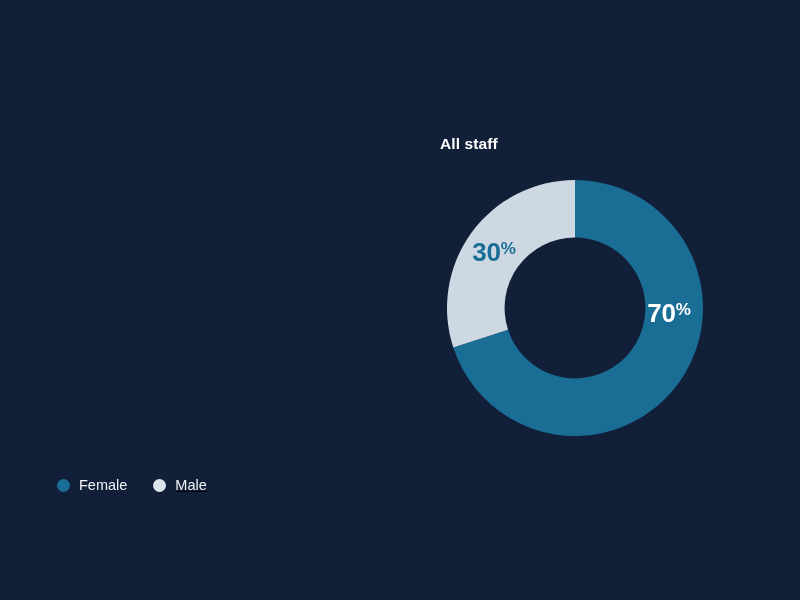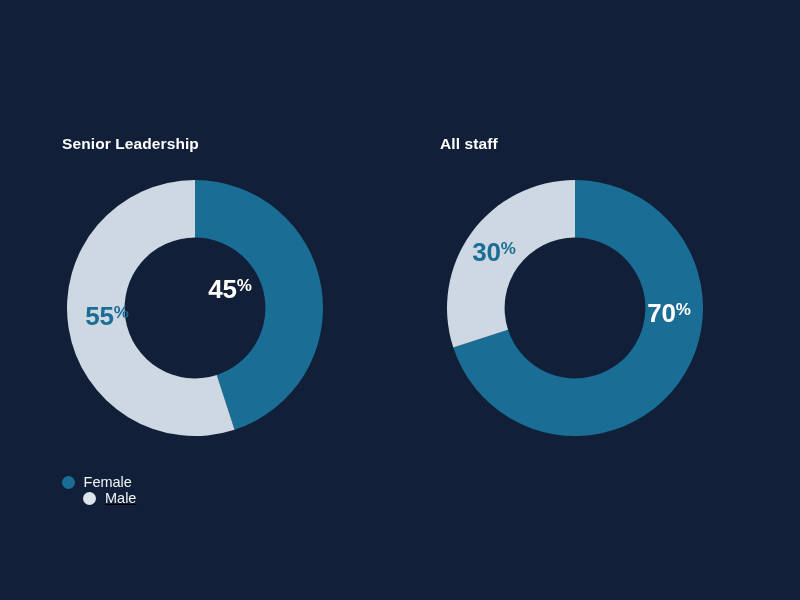--- a/index.html
+++ b/index.html
@@ -67,23 +67,21 @@
     font-size: 17px;
     font-weight: bold;
   }
 
   
   #legend {
     position: absolute;
     left: 57px;
     top: 474px;
     display: flex;
-    align-items: center;
     height: 22px;
-    flex-direction: column;
   }
   .legend-item {
     display: flex;
     align-items: center;
     height: 22px;
   }
   .legend-item + .legend-item { margin-left: 26px; text-decoration: underline; }
   .legend-dot {
     width: 13px;
     height: 13px;
@@ -96,36 +94,21 @@
     color: #f2f5f8;
     white-space: nowrap;
   }
 </style>
 </head>
 <body style="background: rgb(18, 31, 56);">
 
 <div id="stage" style="background: rgb(18, 31, 56);">
 
   <div class="panel" id="panel-senior-leadership">
-    <div class="panel-title">Senior Leadership</div>
 
-    <div class="donut-wrap">
-      <svg class="donut-svg" viewBox="0 0 256 256">
-        <g>
-          <path id="sl-slice-female" d="M 128 0 A 128 128 0 0 1 167.55417527999327 249.73523408577967 L 149.7547964039963 194.9543787471788 A 70.4 70.4 0 0 0 128 57.599999999999994 Z" fill="#1a6e96"></path>
-          <path id="sl-slice-male" d="M 167.55417527999327 249.73523408577967 A 128 128 0 1 1 127.99999999999997 0 L 127.99999999999999 57.599999999999994 A 70.4 70.4 0 1 0 149.7547964039963 194.9543787471788 Z" fill="#cdd8e2"></path>
-        </g>
-        <text id="sl-label-female" class="slice-label" x="163" y="118" text-anchor="middle" fill="#ffffff">
-          <tspan>45</tspan><tspan class="slice-label-pct" dy="-7">%</tspan>
-        </text>
-        <text id="sl-label-male" class="slice-label" x="40" y="145" text-anchor="middle" fill="#1a6e96">
-          <tspan>55</tspan><tspan class="slice-label-pct" dy="-7">%</tspan>
-        </text>
-      </svg>
-    </div>
   </div>
 
   <div class="panel" id="panel-all-staff">
     <div class="panel-title">All staff</div>
 
     <div class="donut-wrap">
       <svg class="donut-svg" viewBox="0 0 256 256">
         <g>
           <path id="as-slice-female" d="M 128 0 A 128 128 0 1 1 6.264765914220362 167.55417527999333 L 61.04562125282119 149.75479640399635 A 70.4 70.4 0 1 0 128 57.599999999999994 Z" fill="#1a6e96"></path>
           <path id="as-slice-male" d="M 6.264765914220362 167.55417527999333 A 128 128 0 0 1 127.99999999999997 0 L 127.99999999999999 57.599999999999994 A 70.4 70.4 0 0 0 61.04562125282119 149.75479640399635 Z" fill="#cdd8e2"></path>

